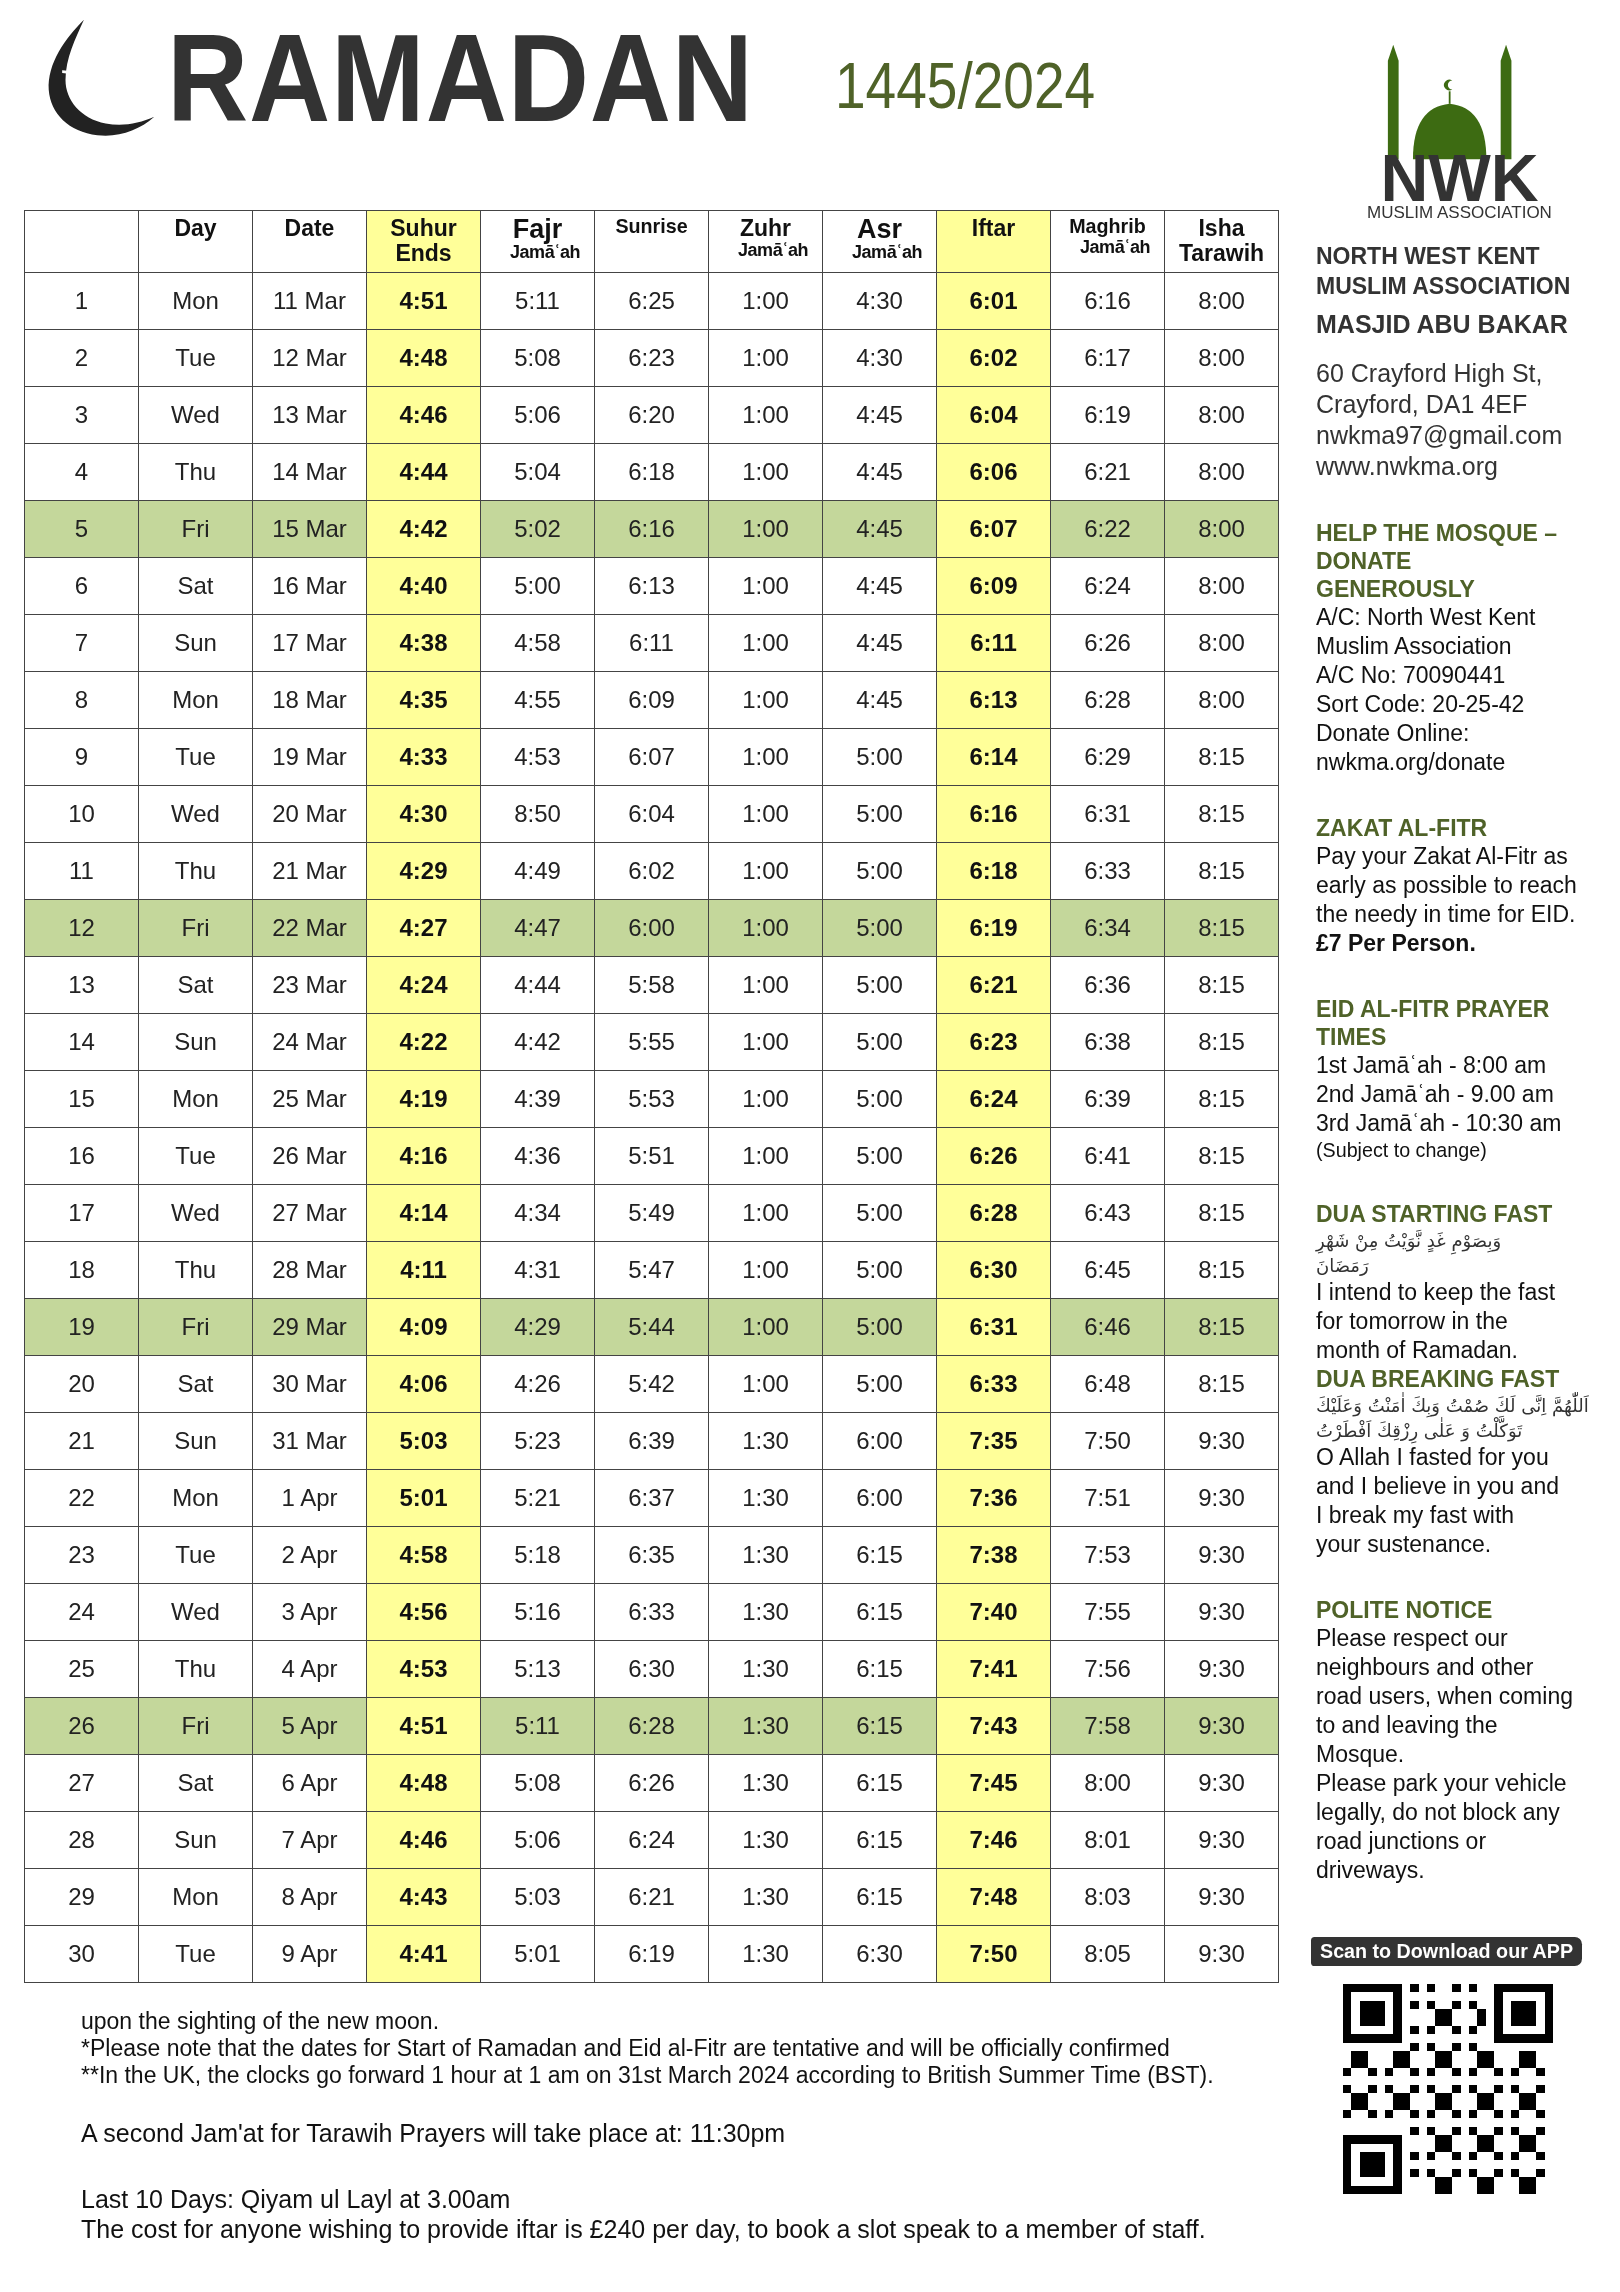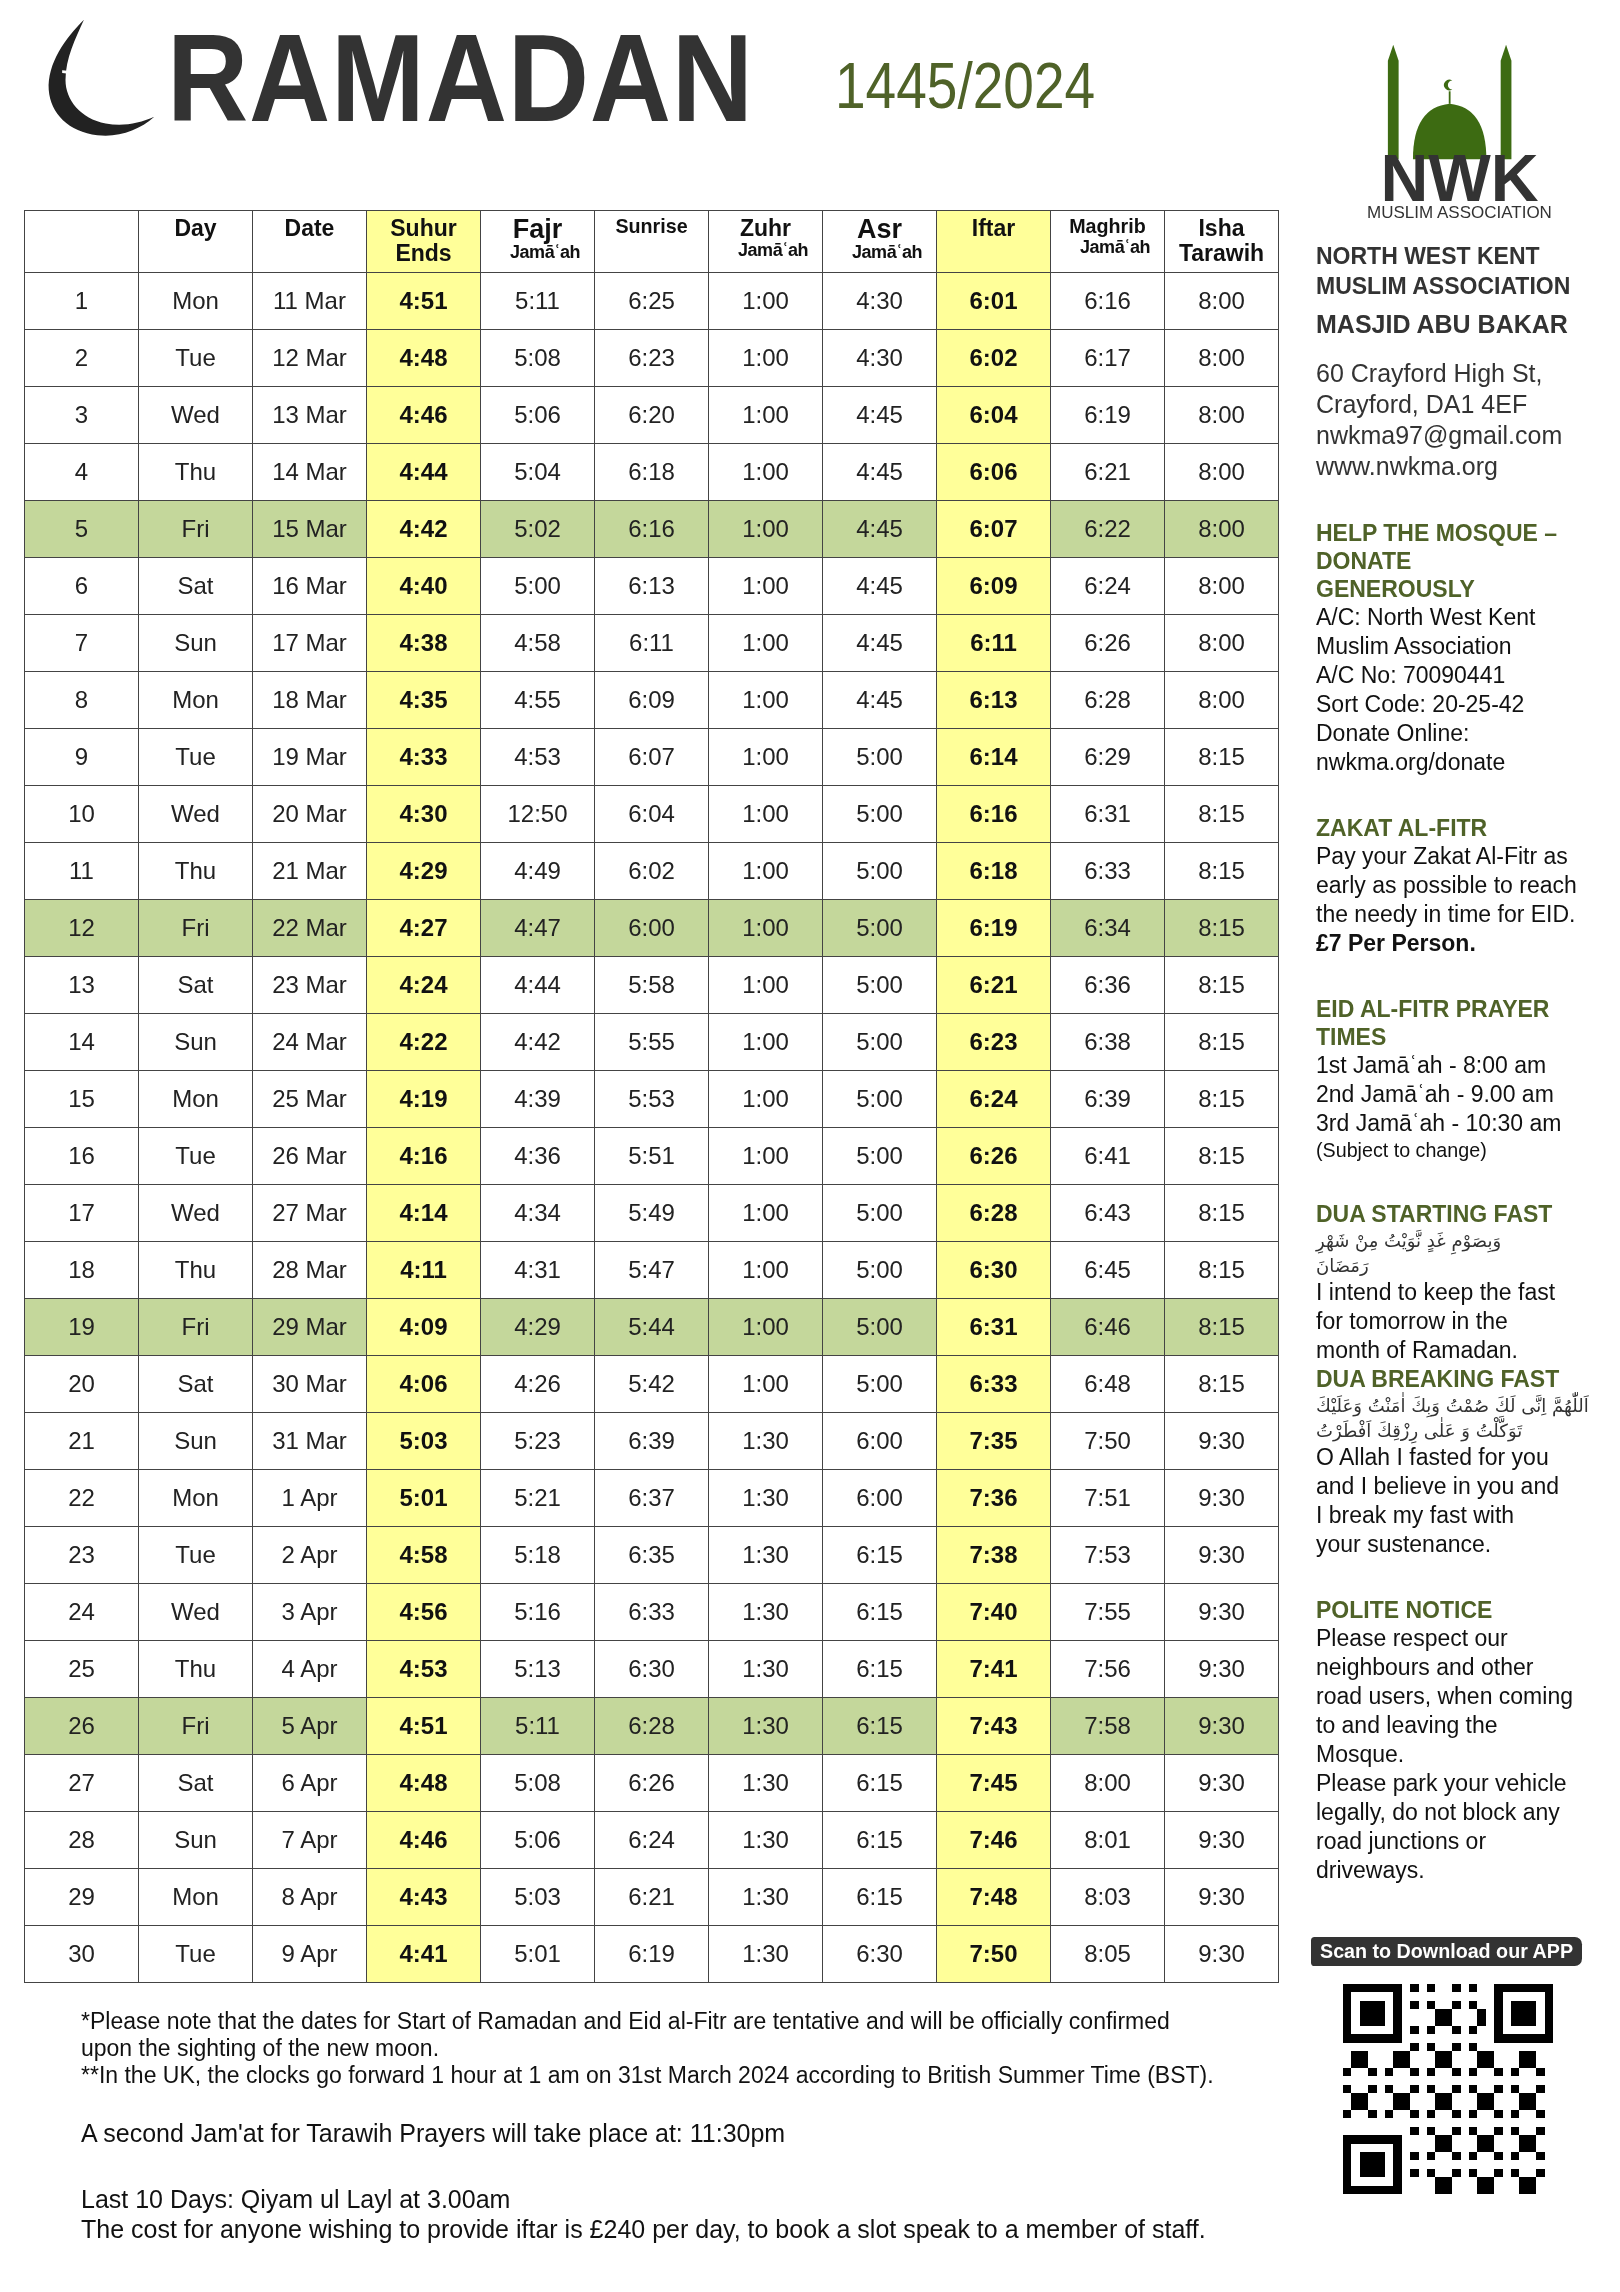--- a/index.html
+++ b/index.html
@@ -205,21 +205,21 @@
         <td>5:00</td>
         <td class="hl">6:14</td>
         <td>6:29</td>
         <td>8:15</td>
       </tr>
       <tr>
         <td>10</td>
         <td>Wed</td>
         <td>20 Mar</td>
         <td class="hl">4:30</td>
-        <td>12:50</td>
+        <td>8:50</td>
         <td>6:04</td>
         <td>1:00</td>
         <td>5:00</td>
         <td class="hl">6:16</td>
         <td>6:31</td>
         <td>8:15</td>
       </tr>
       <tr>
         <td>11</td>
         <td>Thu</td>
@@ -796,22 +796,22 @@
     <rect x="6" y="24" width="1" height="1" fill="#000"></rect>
     <rect x="11" y="24" width="1" height="1" fill="#000"></rect>
     <rect x="12" y="24" width="1" height="1" fill="#000"></rect>
     <rect x="16" y="24" width="1" height="1" fill="#000"></rect>
     <rect x="17" y="24" width="1" height="1" fill="#000"></rect>
     <rect x="21" y="24" width="1" height="1" fill="#000"></rect>
     <rect x="22" y="24" width="1" height="1" fill="#000"></rect>
   </svg>
 
 <div class="notes">
+  <p>upon the sighting of the new moon.</p>
   <p>*Please note that the dates for Start of Ramadan and Eid al-Fitr are tentative and will be officially confirmed</p>
-  <p>upon the sighting of the new moon.</p>
   <p>**In the UK, the clocks go forward 1 hour at 1 am on 31st March 2024 according to British Summer Time (BST).</p>
   <div class="gap"></div>
   <p class="big">A second Jam'at for Tarawih Prayers will take place at: 11:30pm</p>
   <div class="gap2"></div>
   <p class="big">Last 10 Days: Qiyam ul Layl at 3.00am</p>
   <p class="big">The cost for anyone wishing to provide iftar is £240 per day, to book a slot speak to a member of staff.</p>
 </div>
 
 
 </body></html>

